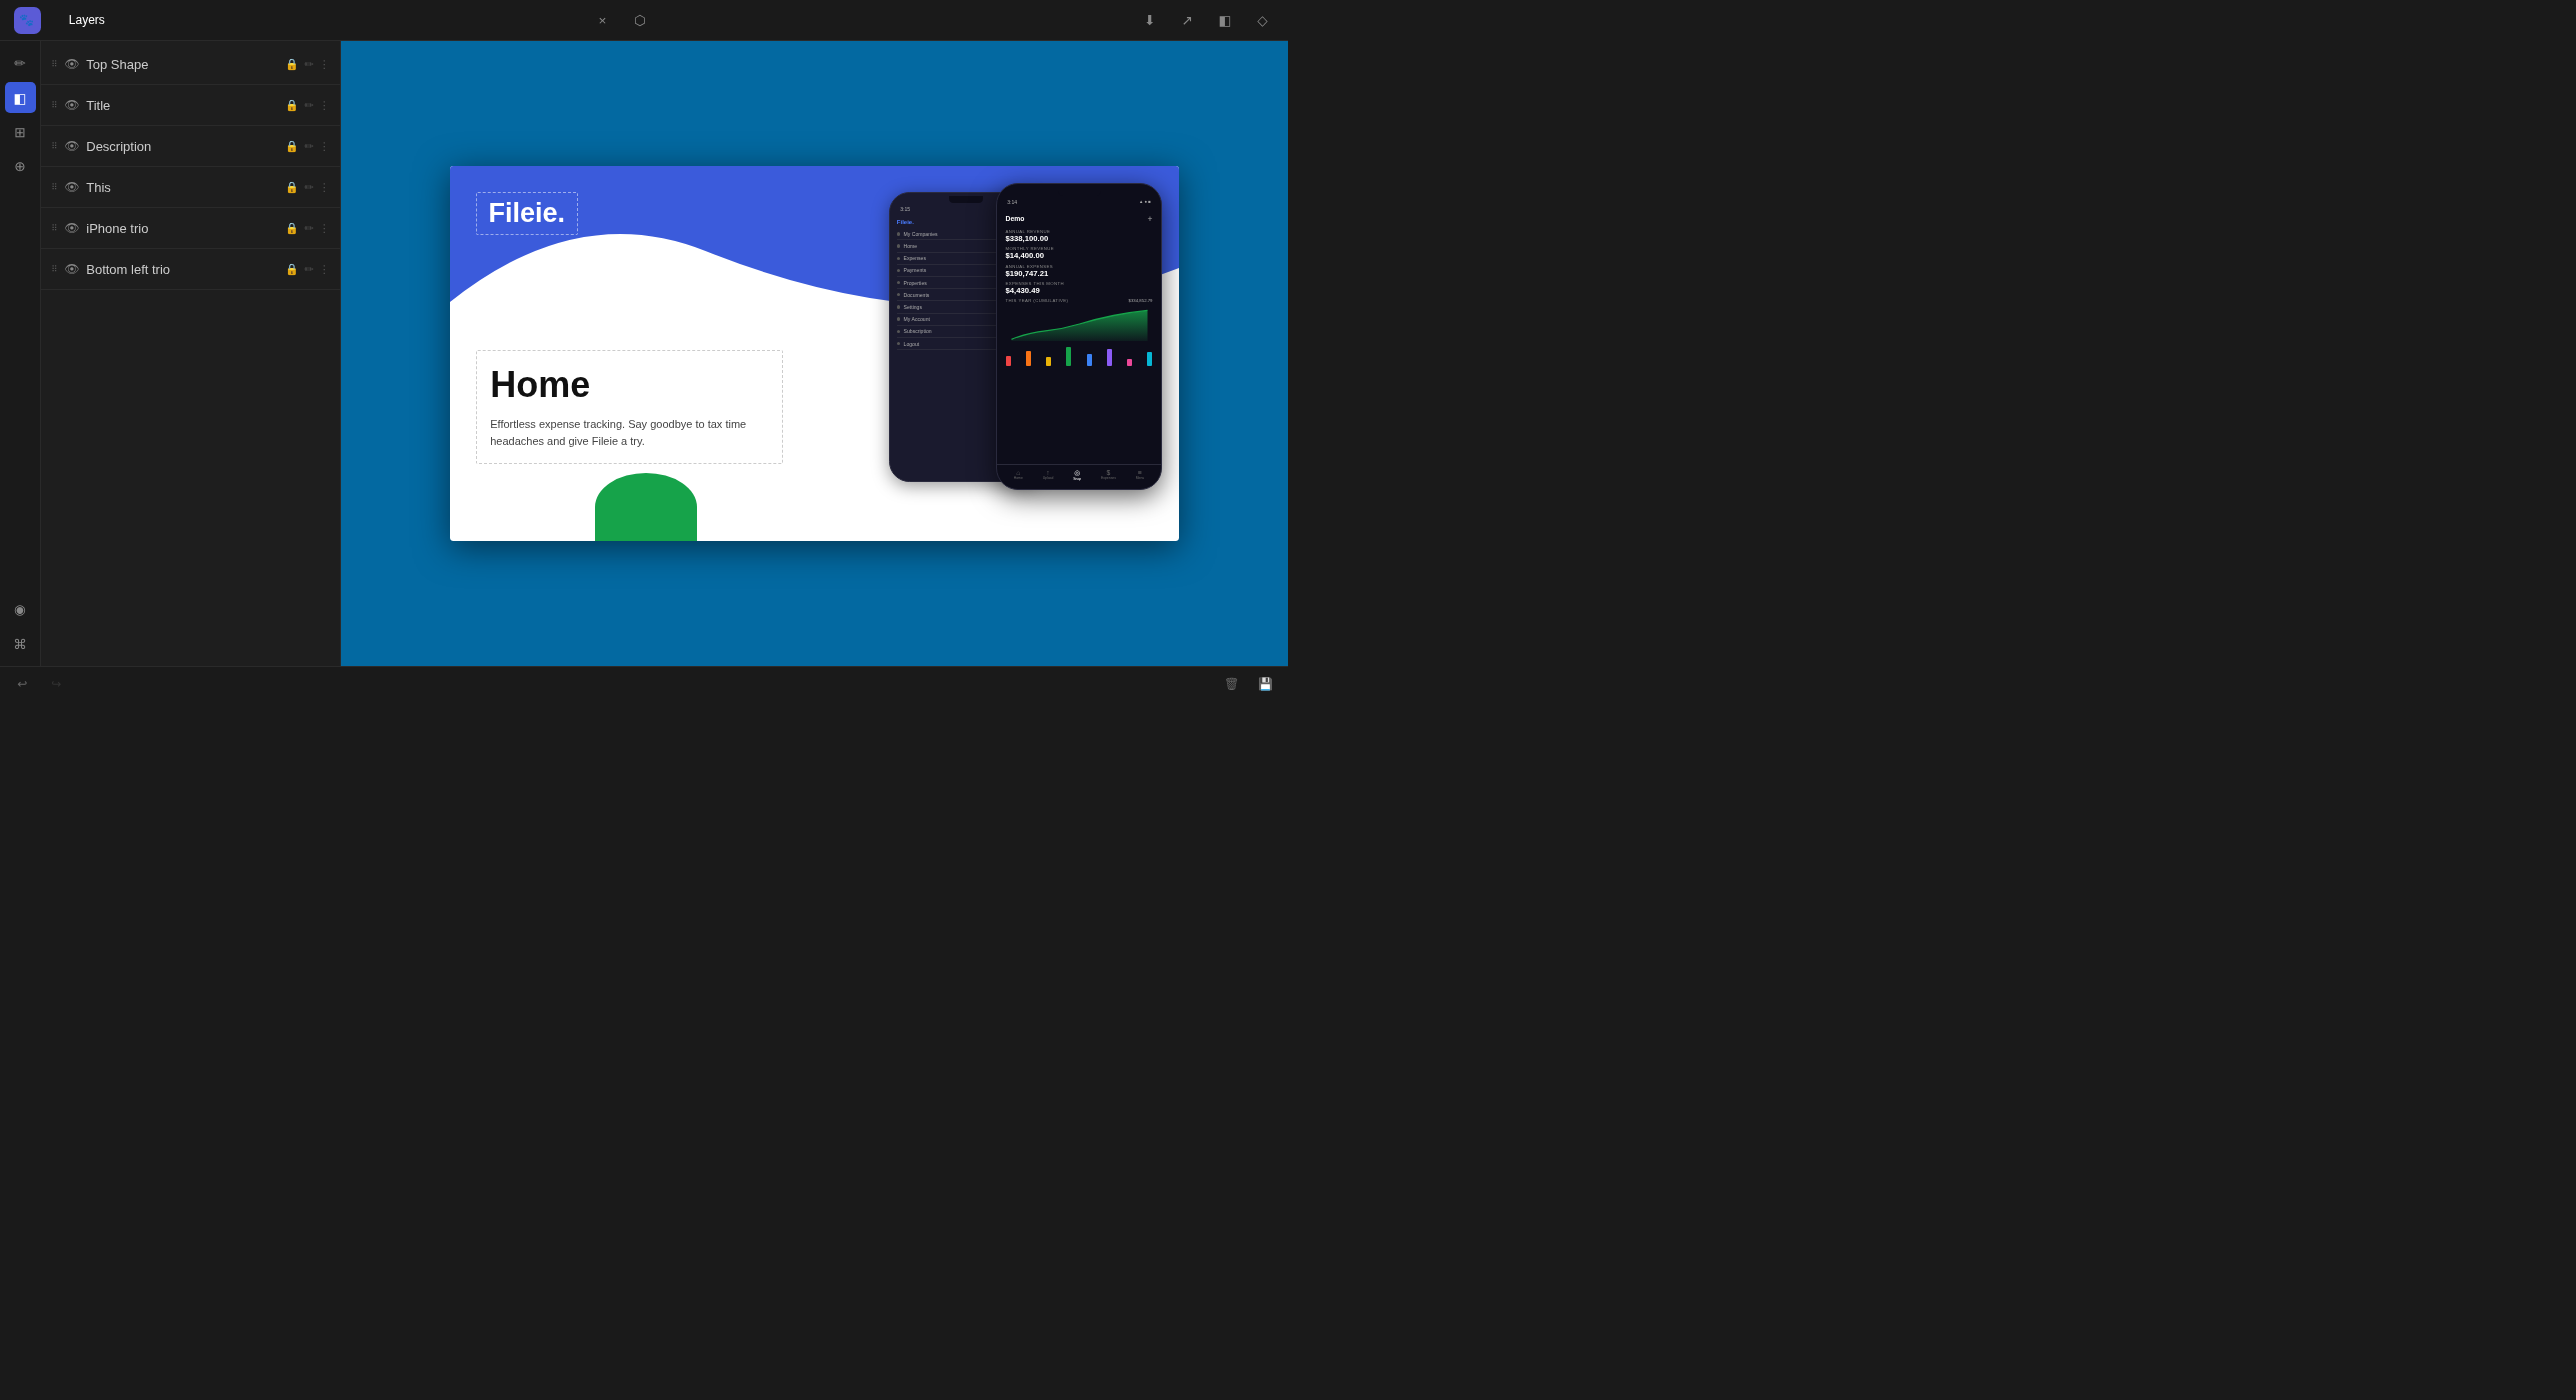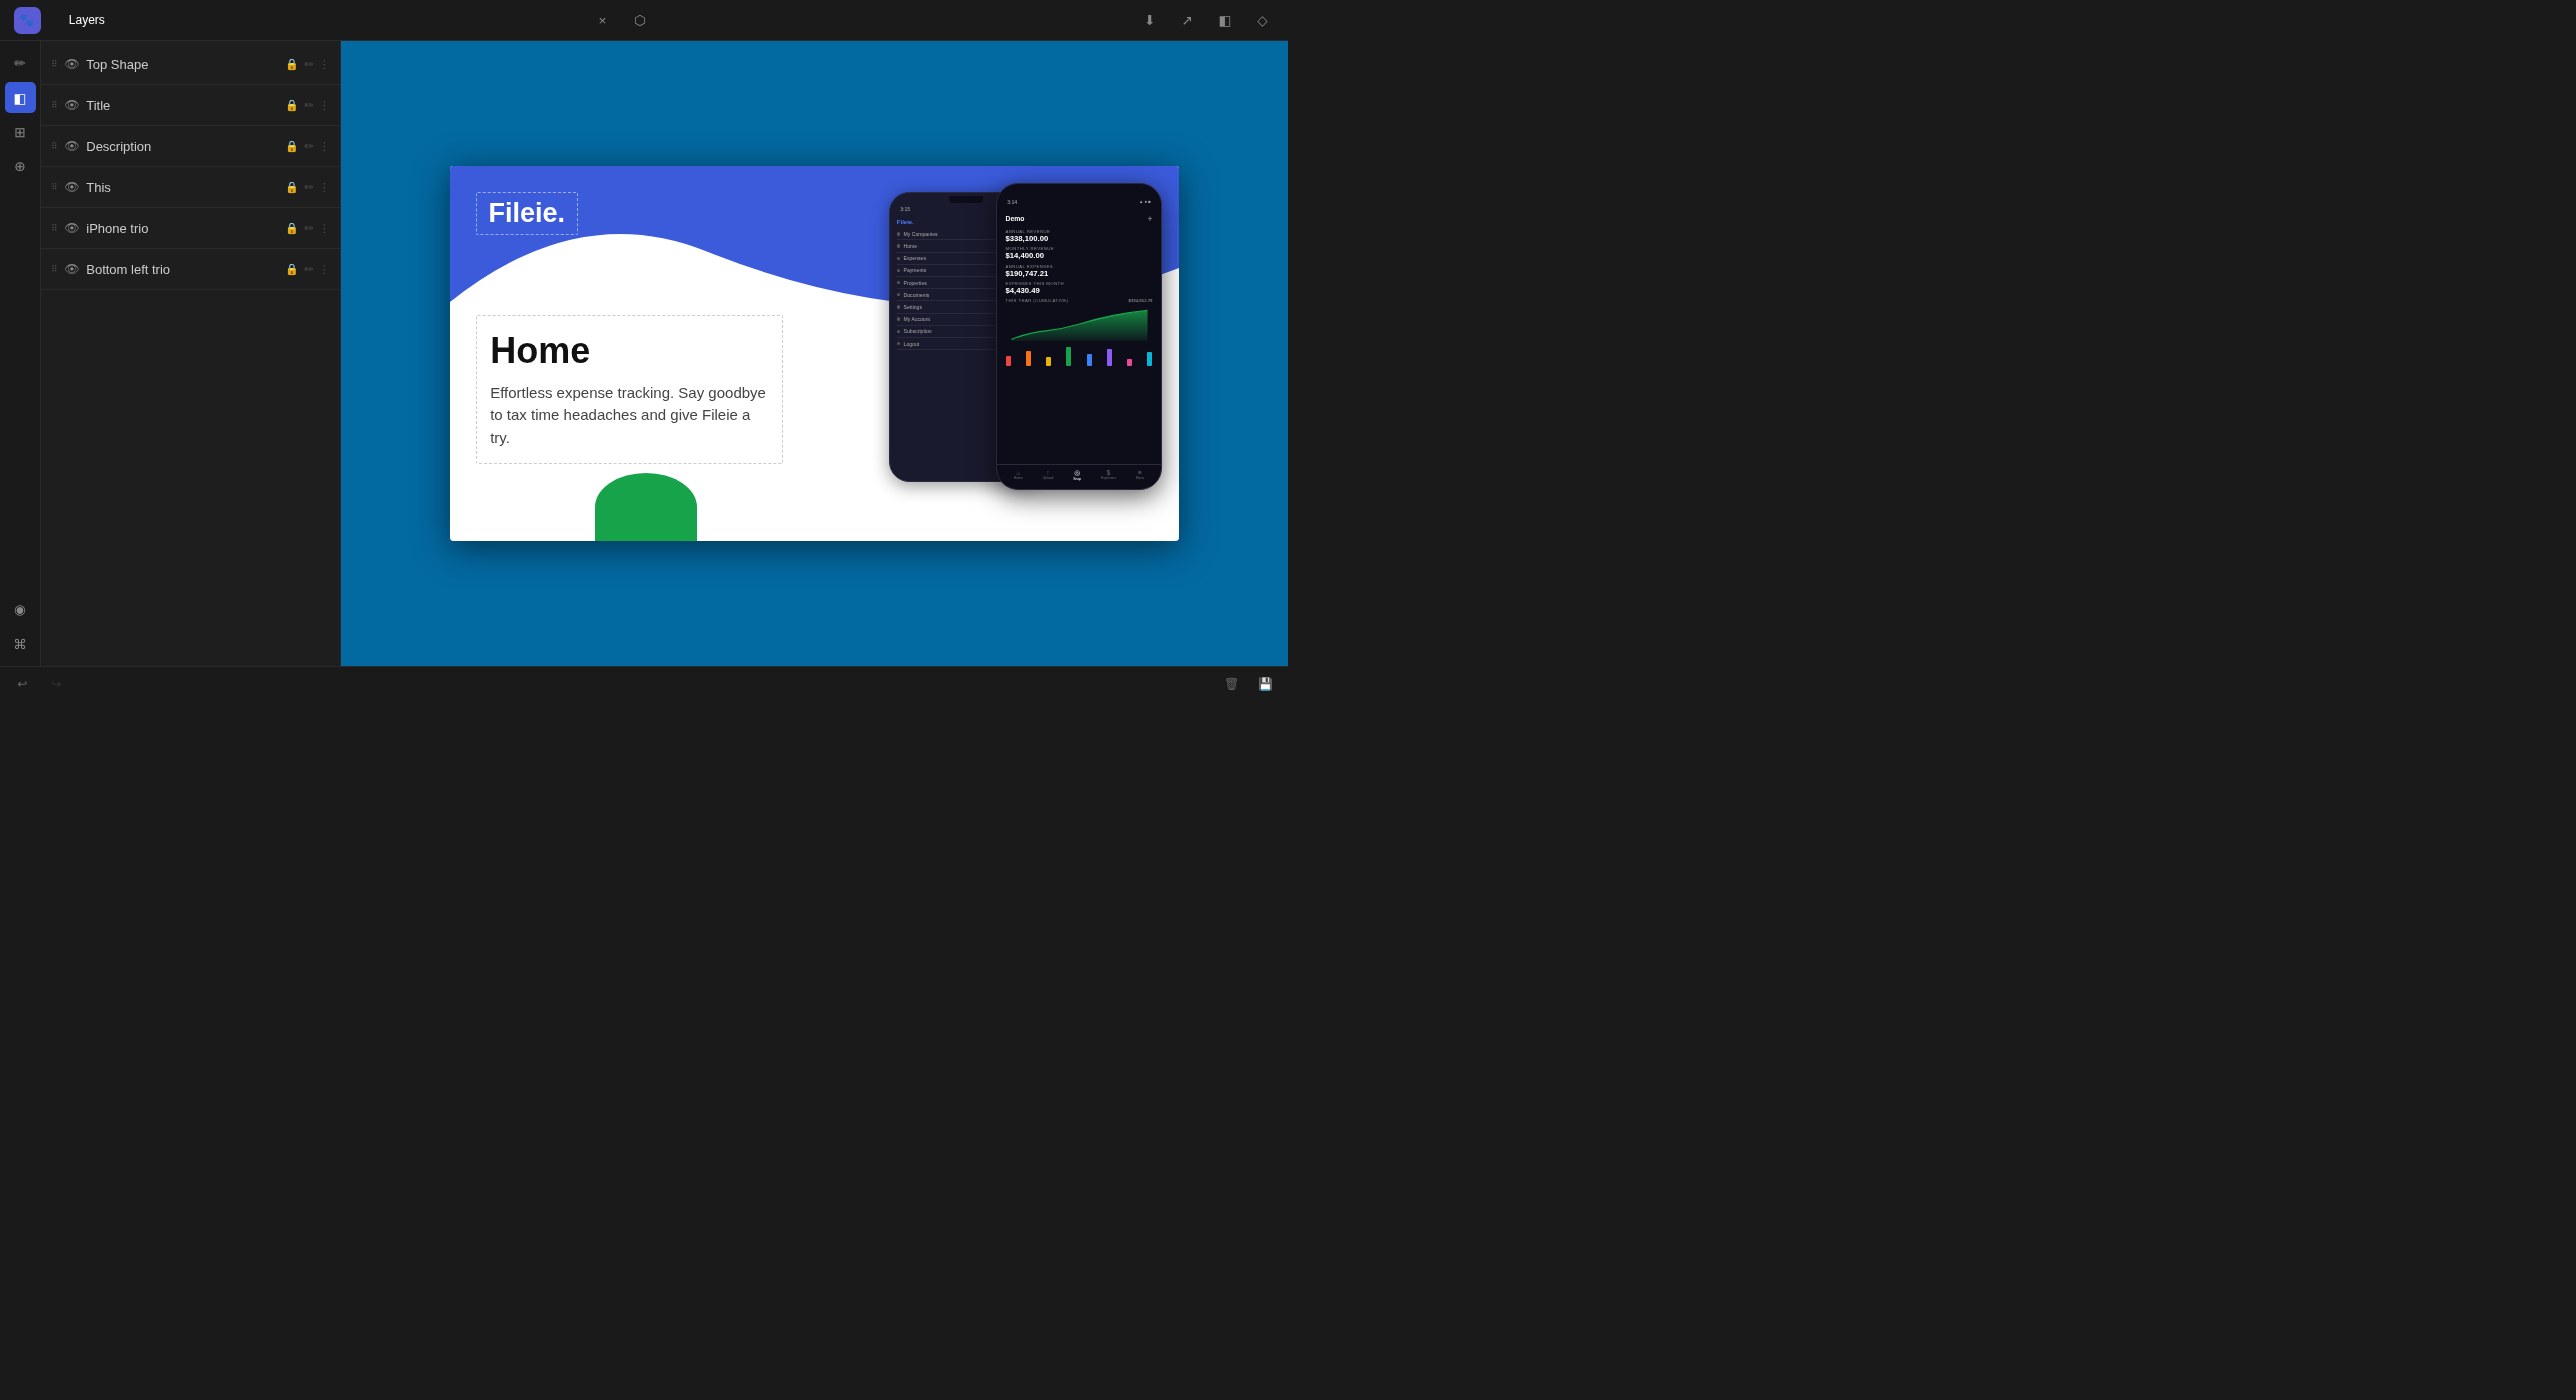--- a/index.html
+++ b/index.html
@@ -203,21 +203,21 @@
       padding: 13.6px;
       border-radius: 1.7px;
     }
     .preview-heading {
       font-size: 36px;
       font-weight: 800;
       color: #111;
       margin-bottom: 10.2px;
     }
     .preview-description {
-      font-size: 15px;
+      font-size: 11px;
       color: #444;
       line-height: 1.5;
     }
 
     
     .green-shape {
       position: absolute;
       bottom: 0;
       left: 145px;
       width: 102px;

